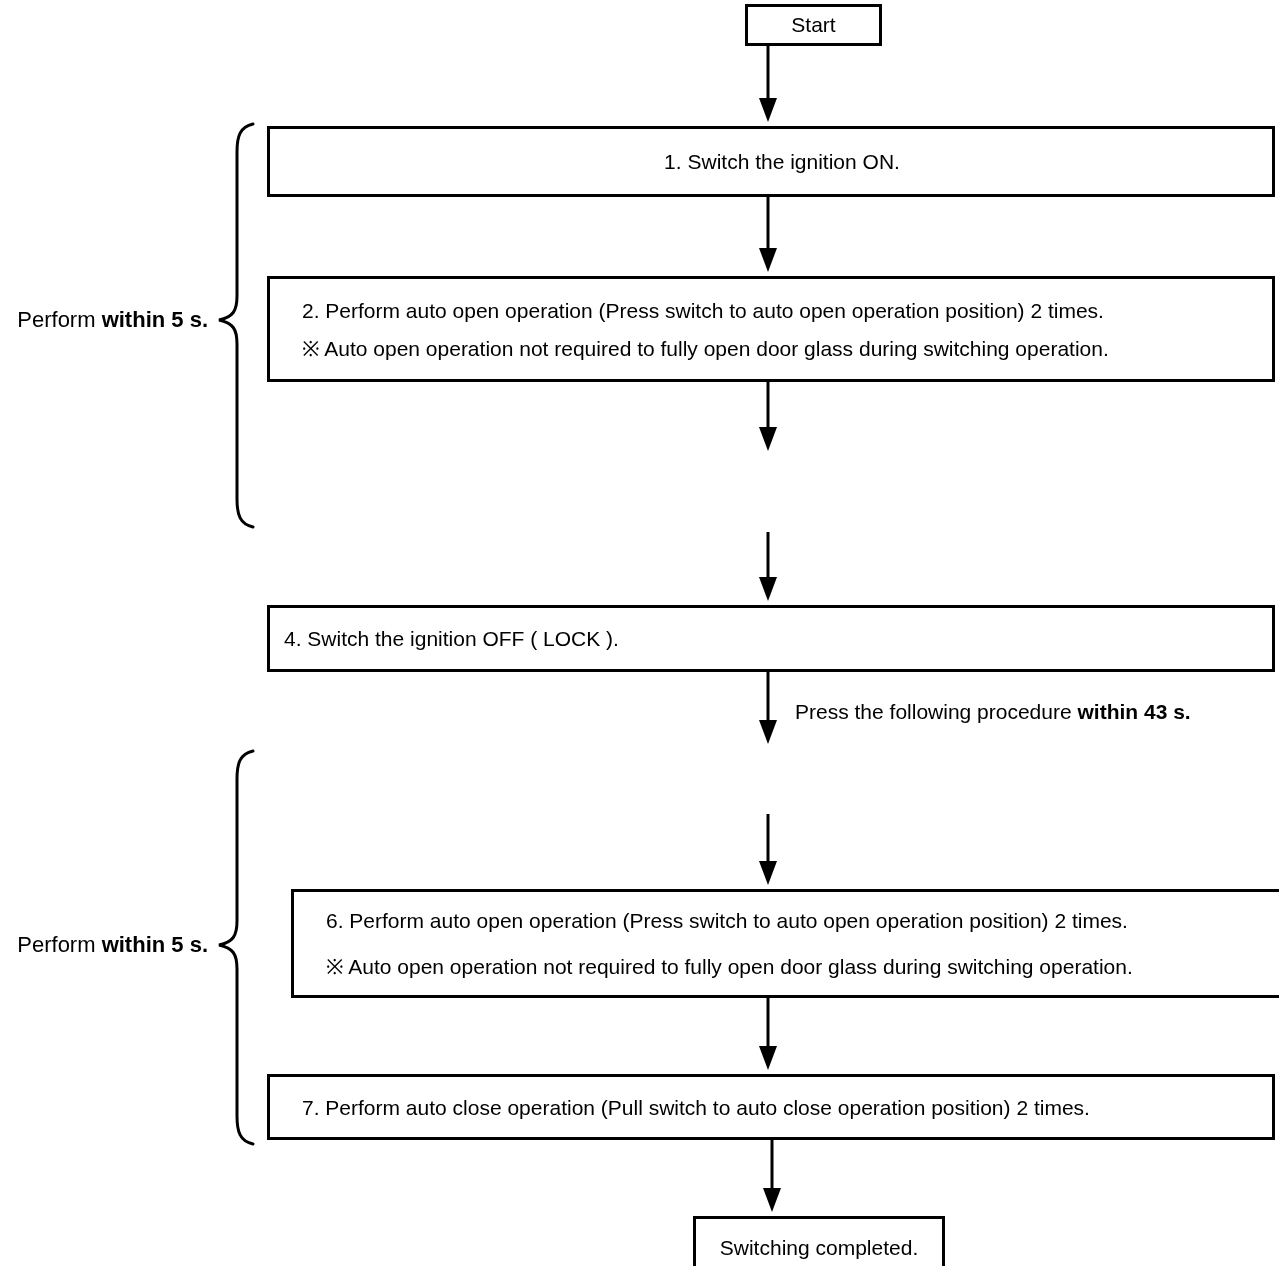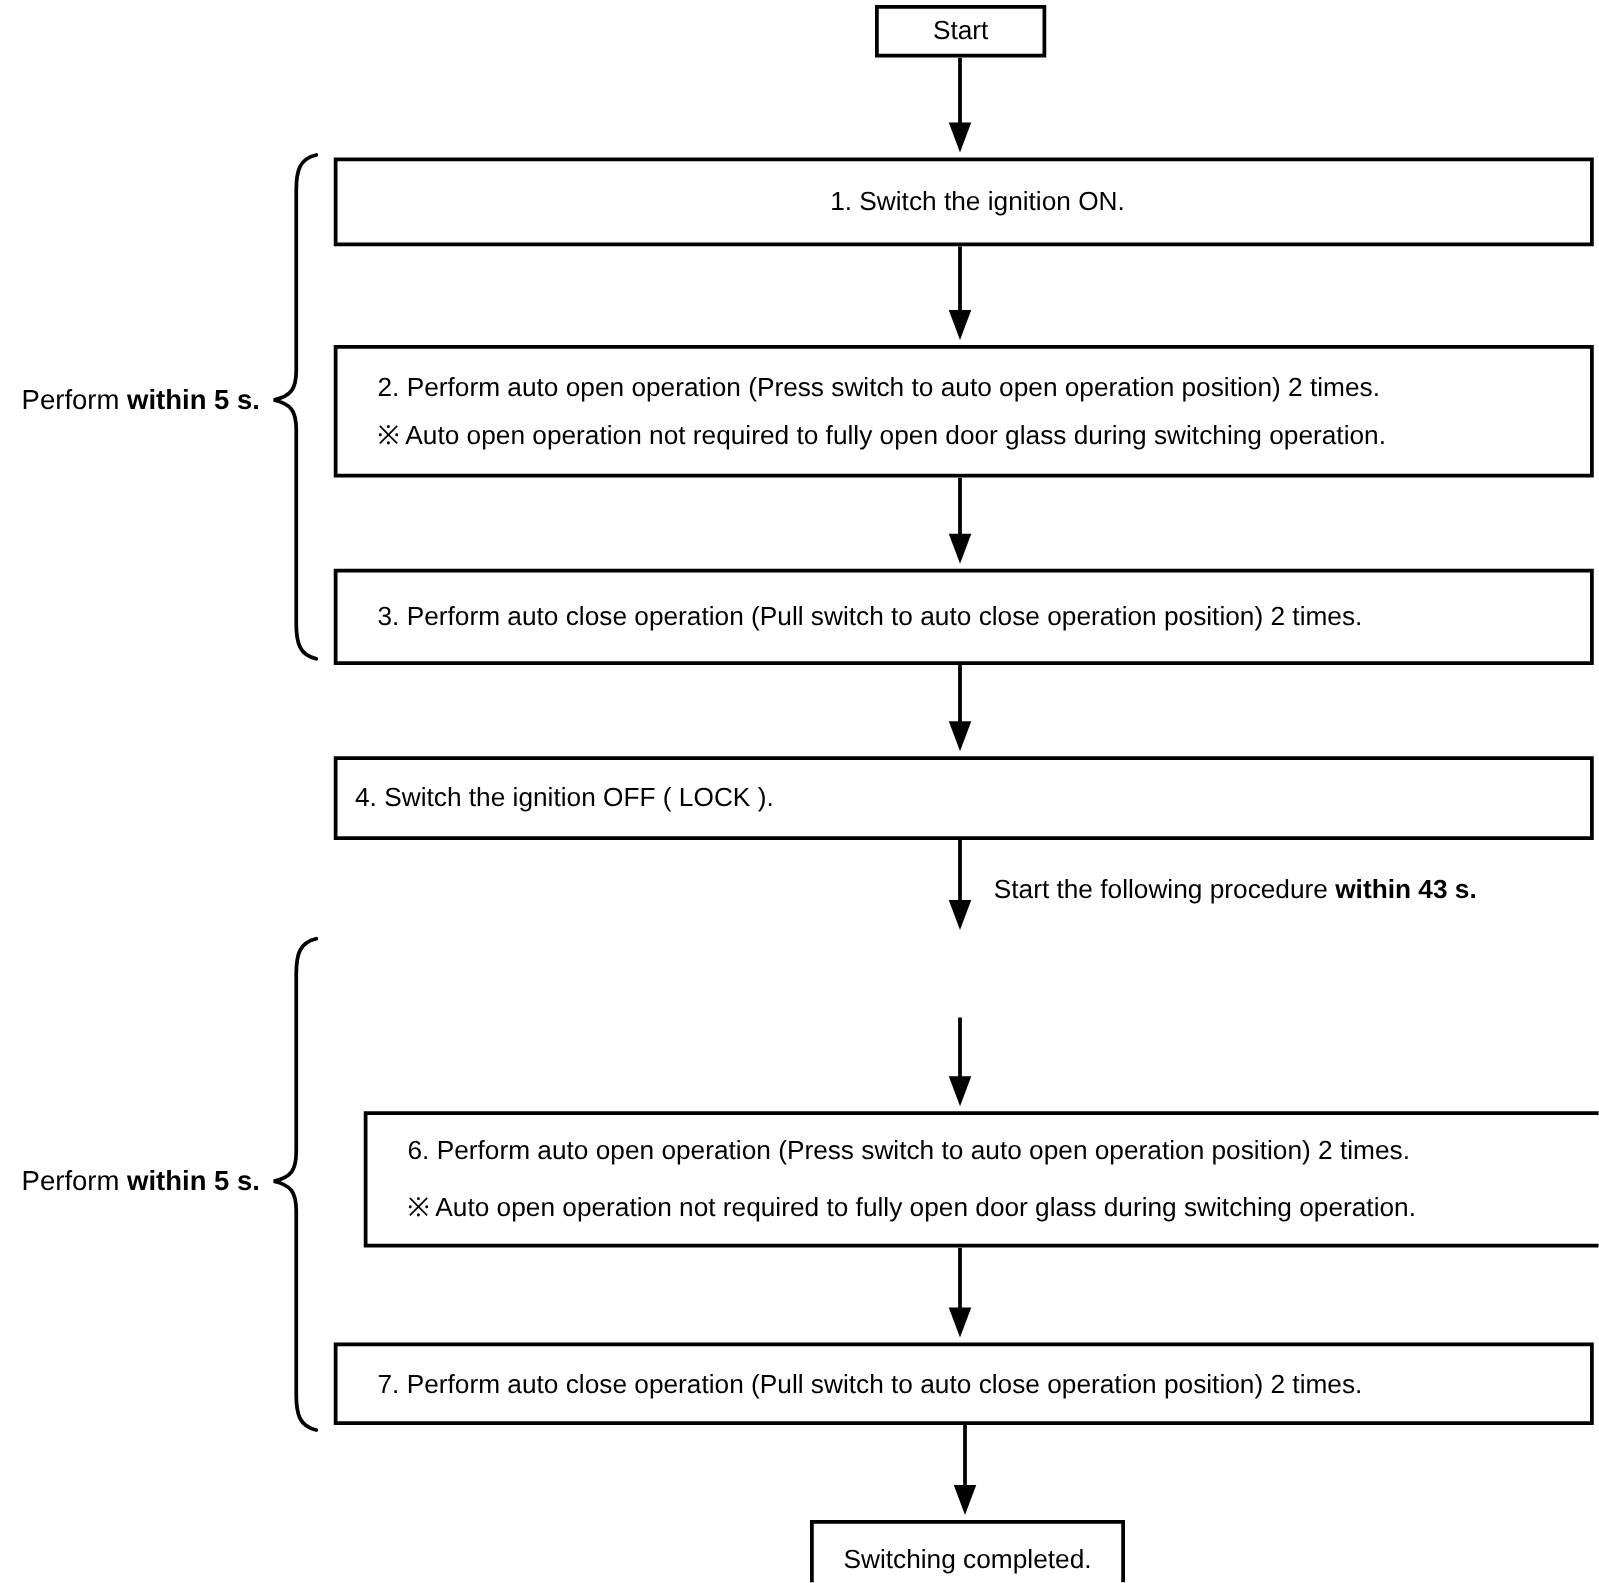--- a/index.html
+++ b/index.html
@@ -35,20 +35,21 @@
     padding-right: 10px;
     font-size: 21px;
     line-height: 23px;
   }
   .step.gap-wide { gap: 15px; }
   .step.gap-narrow { gap: 23px; margin-left: 24px; }
   .terminal {
     align-items: center;
     text-align: center;
     font-size: 21px;
+    margin-left: 45px;
   }
   .brace-label {
     position: absolute;
     left: 0;
     width: 208px;
     text-align: right;
     font-size: 22px;
     line-height: 28px;
     white-space: nowrap;
   }
@@ -128,23 +129,20 @@
 
   <div class="box step" style="top:126px; height:71px;text-align:center;">
     <div>1. Switch the ignition ON.</div>
   </div>
 
   <div class="box step gap-wide" style="top:276px; height:106px;">
     <div>2. Perform auto open operation (Press switch to auto open operation position) 2 times.</div>
     <div>※ Auto open operation not required to fully open door glass during switching operation.</div>
   </div>
 
-  <div class="box step" style="top:455px; height:77px;">
-    <div>3. Perform auto close operation (Pull switch to auto close operation position) 2 times.</div>
-  </div>
 
   <div class="box step" style="top:605px; height:67px;padding-left:14px;">
     <div>4. Switch the ignition OFF ( LOCK ).</div>
   </div>
 
 
   <div class="box step gap-narrow" style="top:889px; height:109px;">
     <div>6. Perform auto open operation (Press switch to auto open operation position) 2 times.</div>
     <div>※ Auto open operation not required to fully open door glass during switching operation.</div>
   </div>
@@ -158,16 +156,16 @@
   </div>
 
   <div class="brace-label" style="top:306px;">
     <span>Perform </span><b>within 5 s.</b>
   </div>
   <div class="brace-label" style="top:931px;">
     <span>Perform </span><b>within 5 s.</b>
   </div>
 
   <div class="arrow-note">
-    <span>Start the following procedure </span><b>within 43 s.</b>
+    <span>Press the following procedure </span><b>within 43 s.</b>
   </div>
 
 </div>
 
 </body></html>

